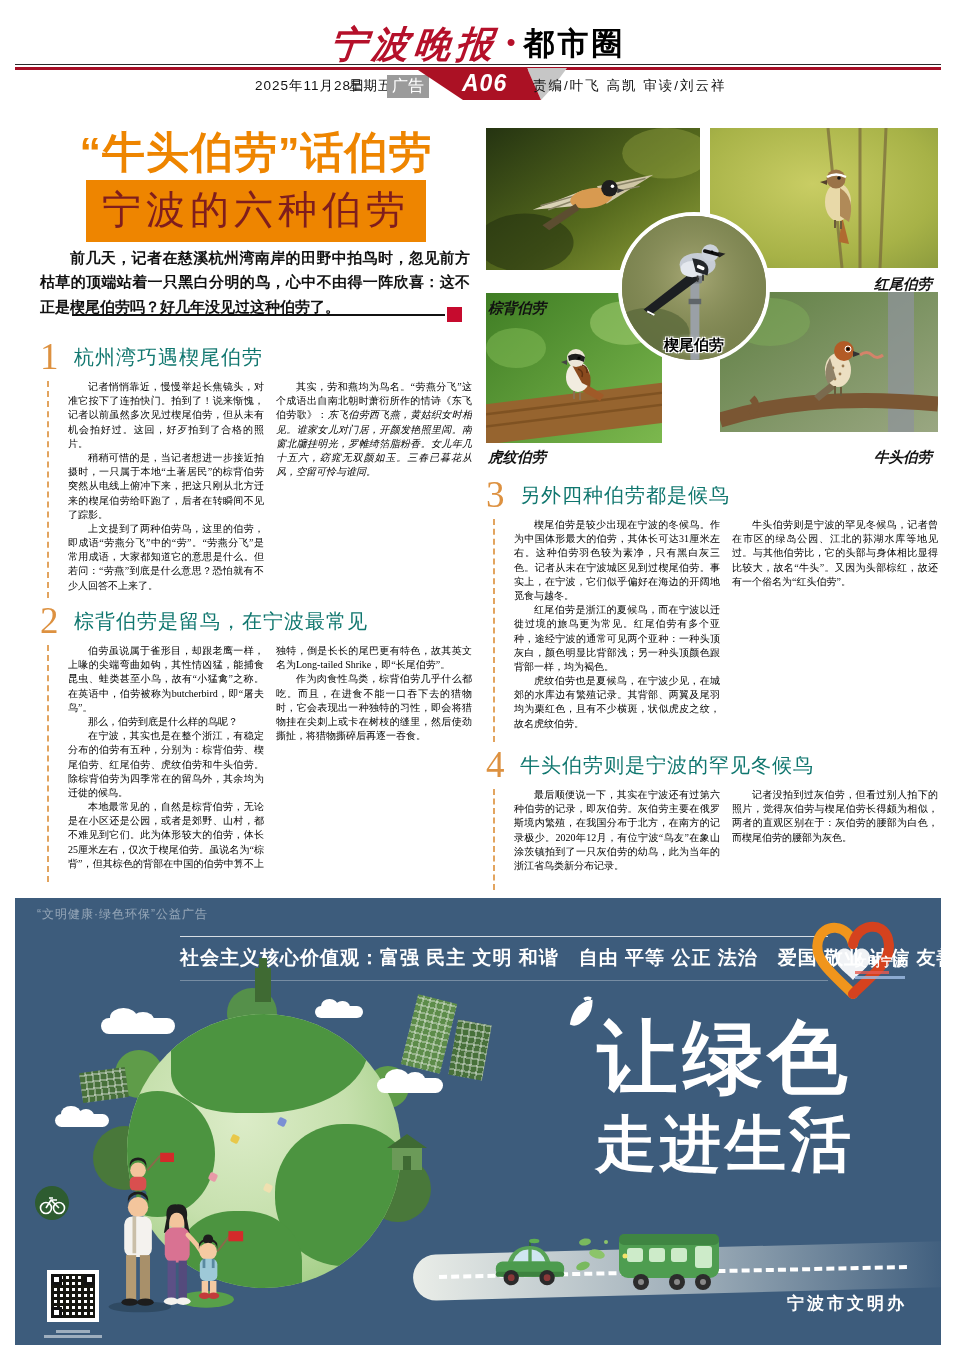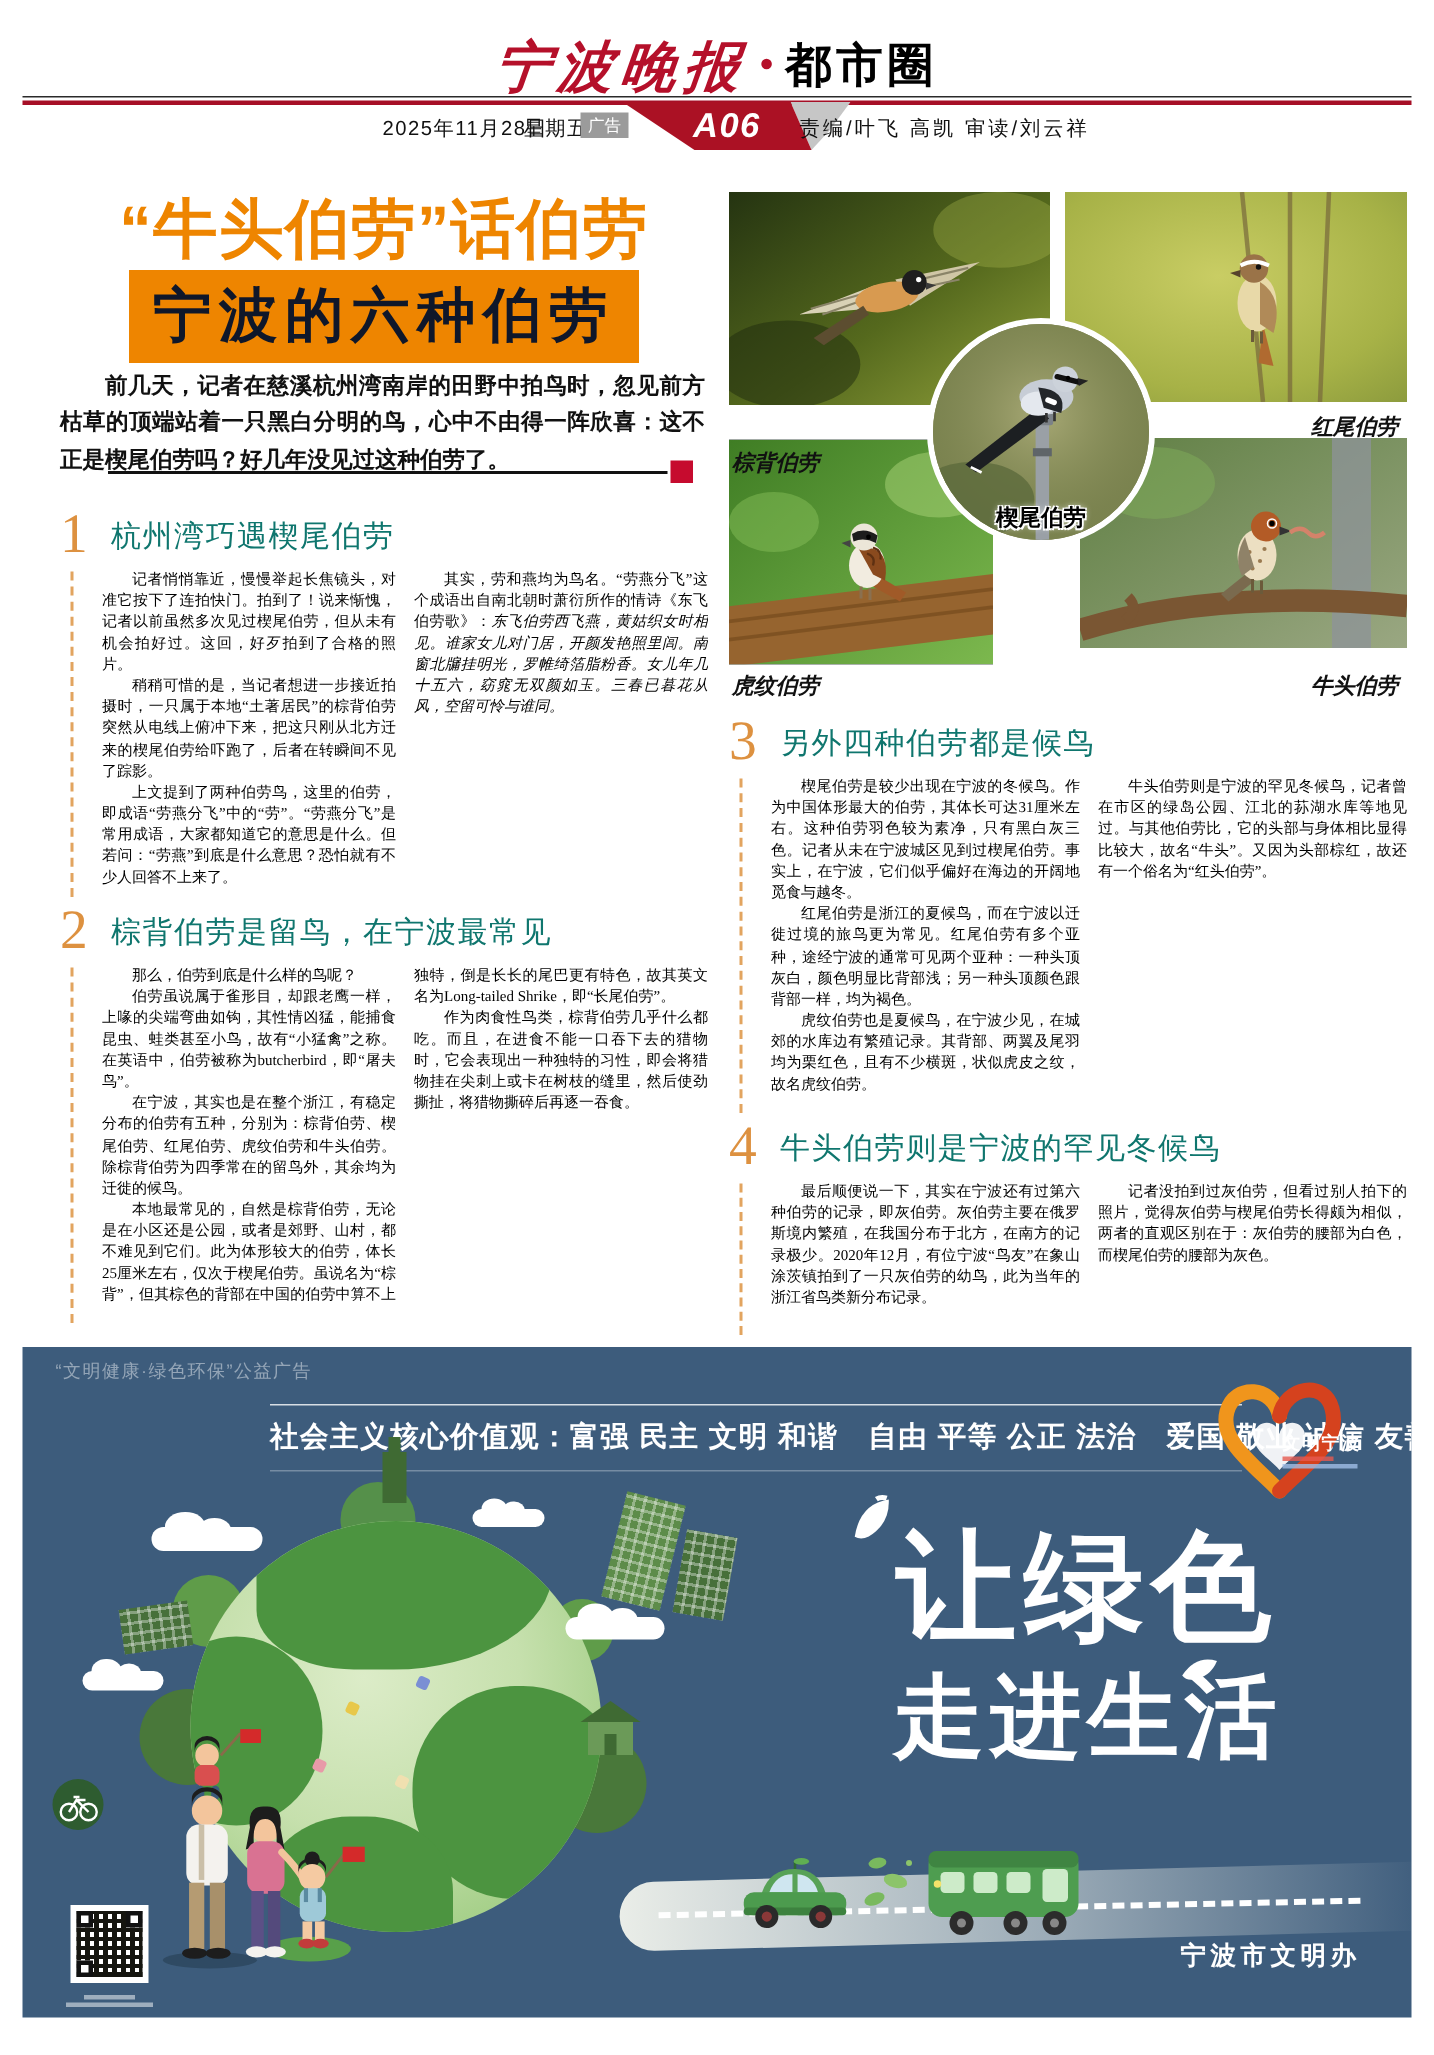--- a/index.html
+++ b/index.html
@@ -11,31 +11,31 @@
   .mast{position:absolute;top:20px;left:0;width:100%;text-align:center;white-space:nowrap;}
   .paper-name{color:#b5102a;font-family:"Liberation Serif",serif;font-style:italic;font-weight:bold;
               font-size:37px;letter-spacing:5px;display:inline-block;transform:skewX(-6deg);}
   .mast-dot{color:#b5102a;font-size:26px;margin:0 8px;vertical-align:6px;}
   .edition-name{color:#000;font-size:31px;font-weight:bold;letter-spacing:3px;vertical-align:3px;}
   .rule-black{position:absolute;top:64px;left:15px;right:15px;height:1px;background:#2a2a2a;}
   .rule-red{position:absolute;top:67px;left:15px;right:15px;height:3px;background:#a60f26;}
   .info{position:absolute;top:70px;left:15px;right:15px;height:30px;font-size:13.5px;}
   .date{position:absolute;left:240px;top:7px;letter-spacing:1px;}
   .weekday{position:absolute;left:334px;top:7px;letter-spacing:1px;}
-  .adtag{position:absolute;left:372px;top:5px;background:#9b9b9b;color:#fff;padding:1px 5px;font-size:11px;}
+  .adtag{position:absolute;left:372px;top:5px;background:#9b9b9b;color:#fff;padding:1px 5px;font-size:16px;}
   .flag{position:absolute;left:400px;top:-2px;width:152px;height:34px;}
   .flag svg{position:absolute;inset:0;}
   .a06{position:absolute;left:47px;top:2px;color:#fff;font-size:23px;font-weight:bold;font-style:italic;letter-spacing:1px;}
   .editors{position:absolute;left:518px;top:7px;letter-spacing:2px;}
 
   
   .hl1{position:absolute;left:40px;top:124px;width:432px;text-align:center;color:#ee8500;
        font-size:43px;font-weight:bold;letter-spacing:1px;white-space:nowrap;}
   .hl2wrap{position:absolute;left:40px;top:180px;width:432px;text-align:center;}
-  .hl2{display:inline-block;background:#ee8500;color:#0f172a;font-size:39px;font-weight:bold;
+  .hl2{display:inline-block;background:#ee8500;color:#7f1d1d;font-size:39px;font-weight:normal;
        padding:3px 16px 5px;letter-spacing:5px;white-space:nowrap;}
   .lead{position:absolute;left:40px;top:246px;width:430px;font-family:"Liberation Serif",serif;
         font-size:15px;line-height:1.62;font-weight:bold;text-align:justify;margin:0;}
   .lead{text-indent:2em;}
   .lead-rule{position:absolute;left:72px;top:314px;width:373px;height:2px;background:#111;}
   .lead-sq{position:absolute;left:447px;top:307px;width:15px;height:15px;background:#c60b2e;}
 
   
   .sec{position:absolute;display:flex;}
   .s1{left:40px;top:340px;width:432px;height:260px;}
@@ -180,22 +180,22 @@
   </div>
 
   <div class="sec s2" data-interactable="false">
     <div class="rail" data-interactable="false">
       <div class="secno" data-interactable="false">2</div>
       <div class="dash" data-interactable="false"></div>
     </div>
     <div class="scontent">
       <div class="stitle" data-interactable="false">棕背伯劳是留鸟，在宁波最常见</div>
       <div class="sbody" data-interactable="false">
+        <p data-interactable="false">伯劳虽说属于雀形目，却跟老鹰一样，上喙的尖端弯曲如钩，其性情凶猛，能捕食昆虫、蛙类甚至小鸟，故有“小猛禽”之称。在英语中，伯劳被称为butcherbird，即“屠夫鸟”。</p>
         <p data-interactable="false">那么，伯劳到底是什么样的鸟呢？</p>
-        <p data-interactable="false">伯劳虽说属于雀形目，却跟老鹰一样，上喙的尖端弯曲如钩，其性情凶猛，能捕食昆虫、蛙类甚至小鸟，故有“小猛禽”之称。在英语中，伯劳被称为butcherbird，即“屠夫鸟”。</p>
         <p data-interactable="false">在宁波，其实也是在整个浙江，有稳定分布的伯劳有五种，分别为：棕背伯劳、楔尾伯劳、红尾伯劳、虎纹伯劳和牛头伯劳。除棕背伯劳为四季常在的留鸟外，其余均为迁徙的候鸟。</p>
         <p data-interactable="false">本地最常见的，自然是棕背伯劳，无论是在小区还是公园，或者是郊野、山村，都不难见到它们。此为体形较大的伯劳，体长25厘米左右，仅次于楔尾伯劳。虽说名为“棕背”，但其棕色的背部在中国的伯劳中算不上独特，倒是长长的尾巴更有特色，故其英文名为Long-tailed Shrike，即“长尾伯劳”。</p>
         <p data-interactable="false">作为肉食性鸟类，棕背伯劳几乎什么都吃。而且，在进食不能一口吞下去的猎物时，它会表现出一种独特的习性，即会将猎物挂在尖刺上或卡在树枝的缝里，然后使劲撕扯，将猎物撕碎后再逐一吞食。</p>
       </div>
     </div>
   </div>
 
   <div class="photos" data-interactable="false">
     <div class="ph ph-tl" data-interactable="false">
       <svg viewBox="0 0 220 150" preserveAspectRatio="xMidYMid slice" data-interactable="false">

